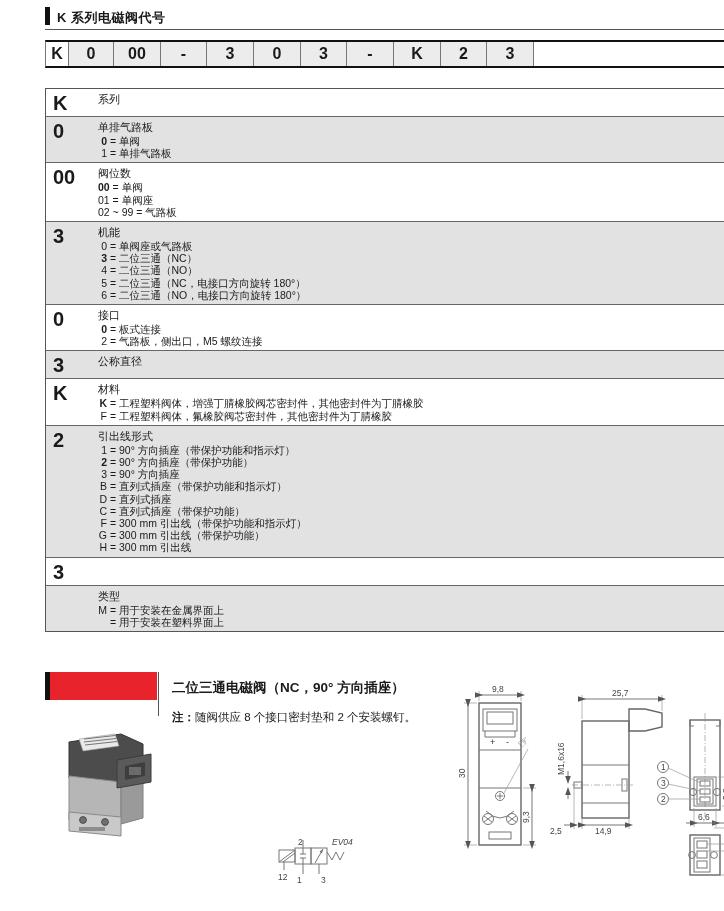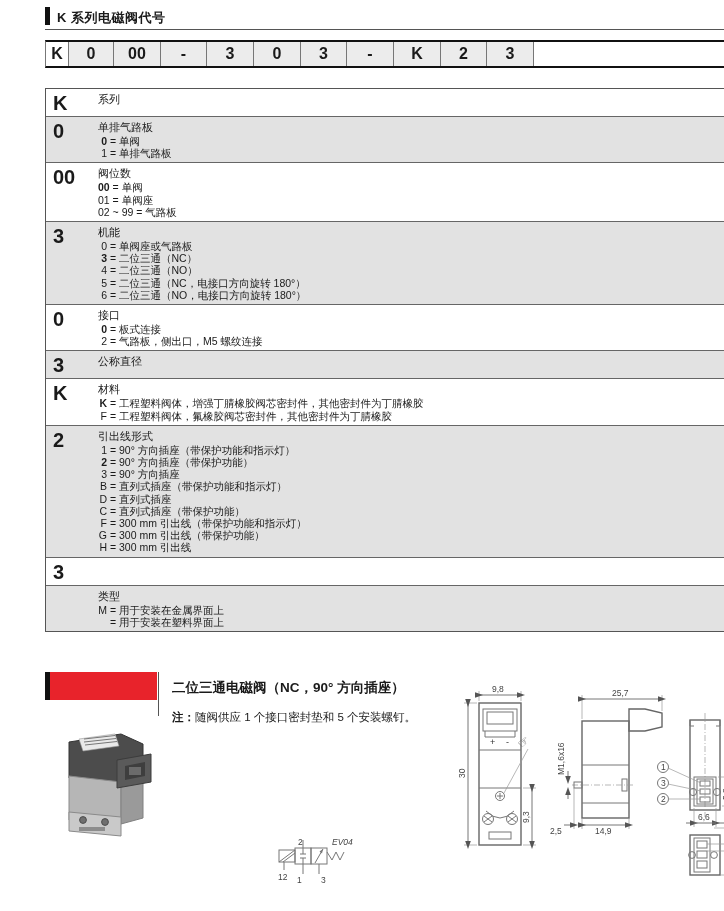--- a/index.html
+++ b/index.html
@@ -157,21 +157,21 @@
       </div>
     </div>
 
   <div class="accent">
     <div class="blk"></div>
     <div class="red" style="background: rgb(232, 35, 43);"></div>
   </div>
   <div class="vline"></div>
   <div class="prod-heading">二位三通电磁阀（NC，90° 方向插座）</div>
   <div class="prod-note">
-    <b>注：</b><span>随阀供应 1 个接口密封垫和 5 个安装螺钉。</span>
+    <b>注：</b><span>随阀供应 8 个接口密封垫和 2 个安装螺钉。</span>
   </div>
 
   <svg style="position:absolute;left:12px;top:720px;" width="112" height="120" viewBox="0 0 112 120">
     <polygon points="20,22 72,14 94,24 94,58 72,64 20,58" fill="#4c4c4c" stroke="#333" stroke-width="1"></polygon>
     <polygon points="30,19 66,14 70,26 34,31" fill="#e9e9e9" stroke="#999" stroke-width=".6"></polygon>
     <line x1="35" y1="19" x2="66" y2="15.5" stroke="#777" stroke-width="1"></line>
     <line x1="35" y1="22" x2="67" y2="18.5" stroke="#777" stroke-width="1"></line>
     <line x1="36" y1="25" x2="68" y2="21.5" stroke="#777" stroke-width="1"></line>
     <polygon points="20,56 72,62 72,104 20,100" fill="#b6b6b6" stroke="#8a8a8a" stroke-width="1"></polygon>
     <polygon points="72,62 94,56 94,98 72,104" fill="#9a9a9a" stroke="#808080" stroke-width="1"></polygon>

